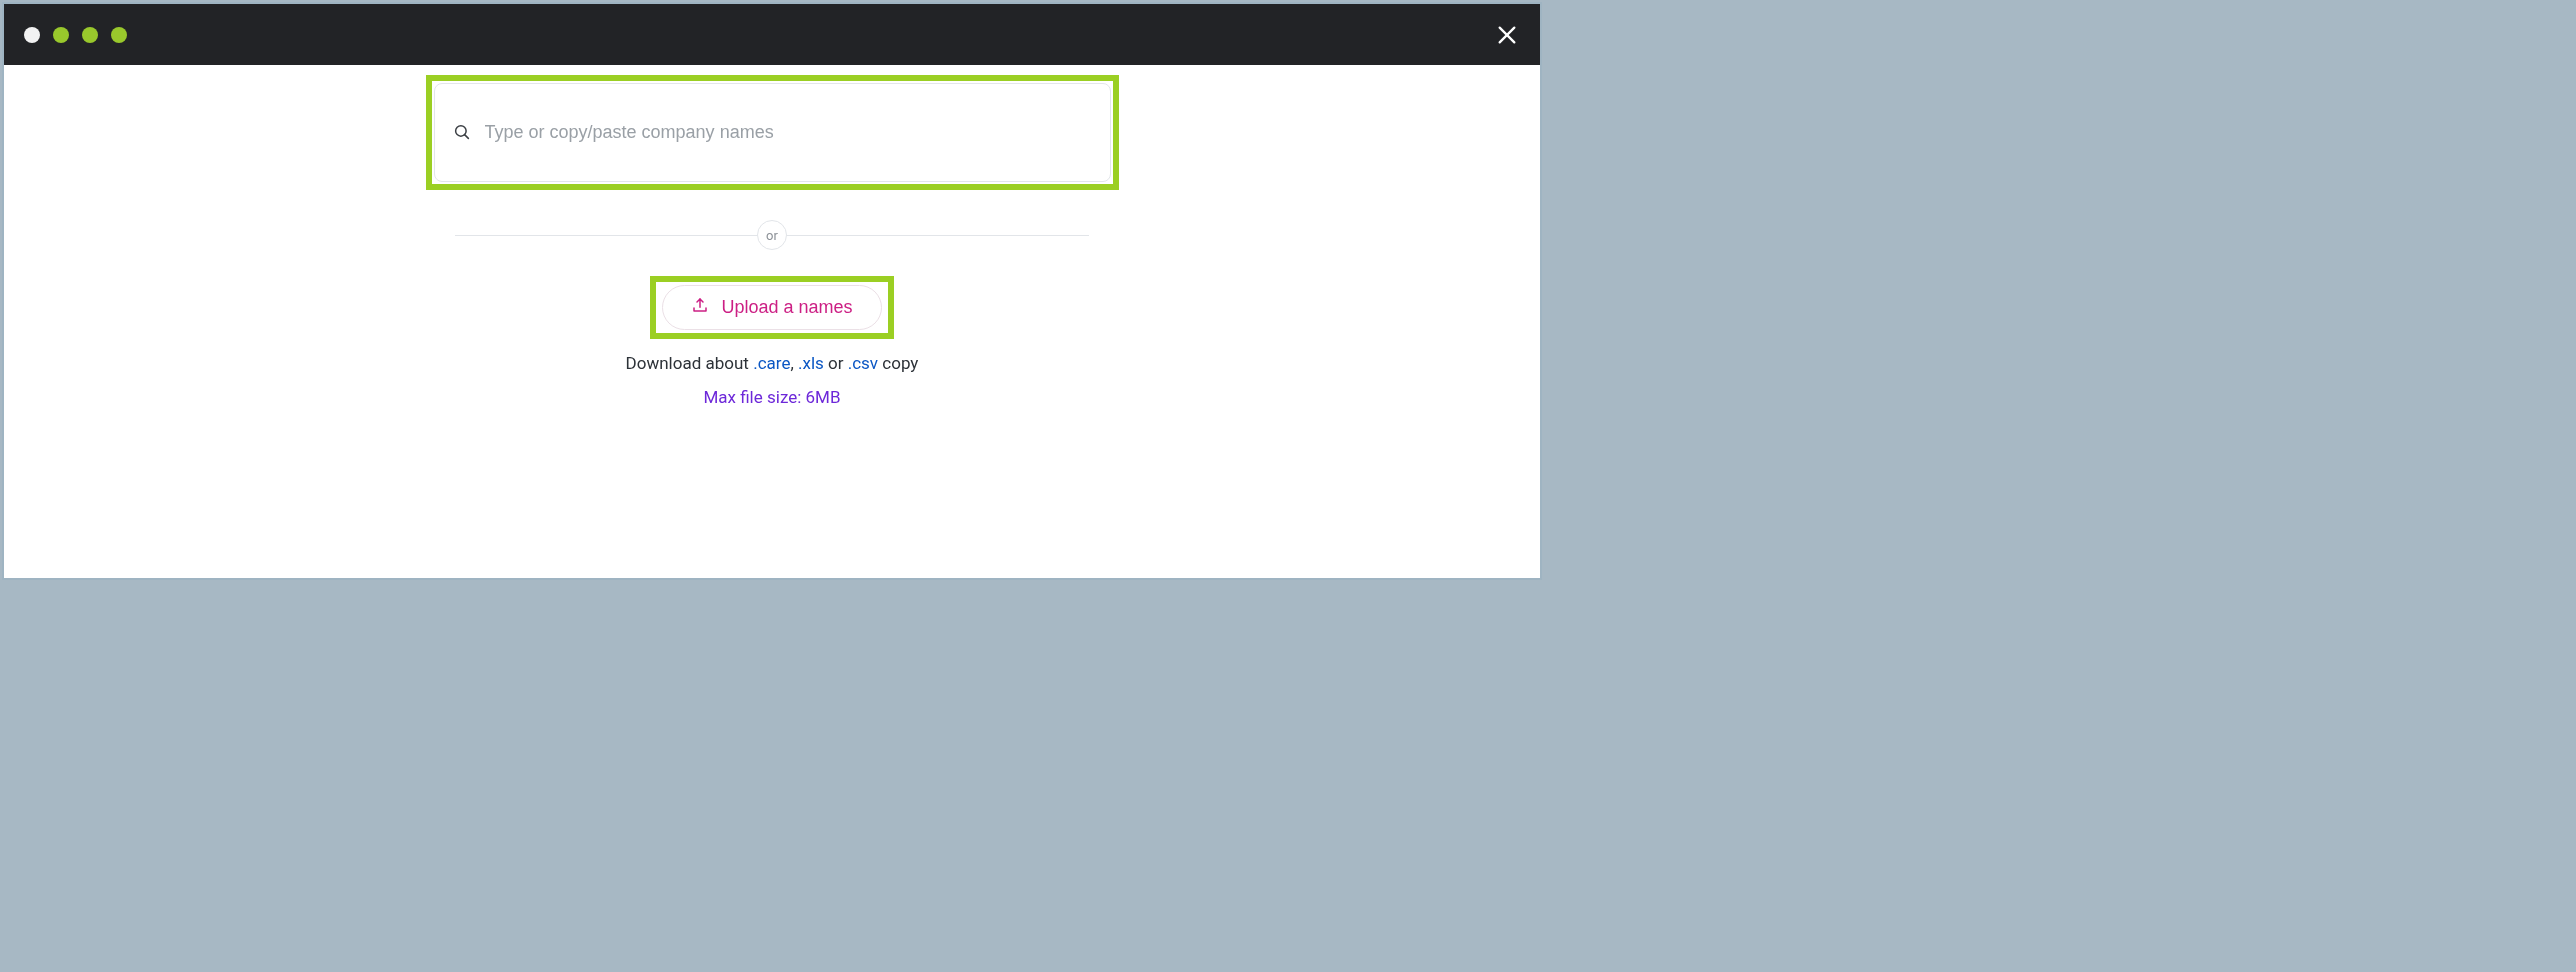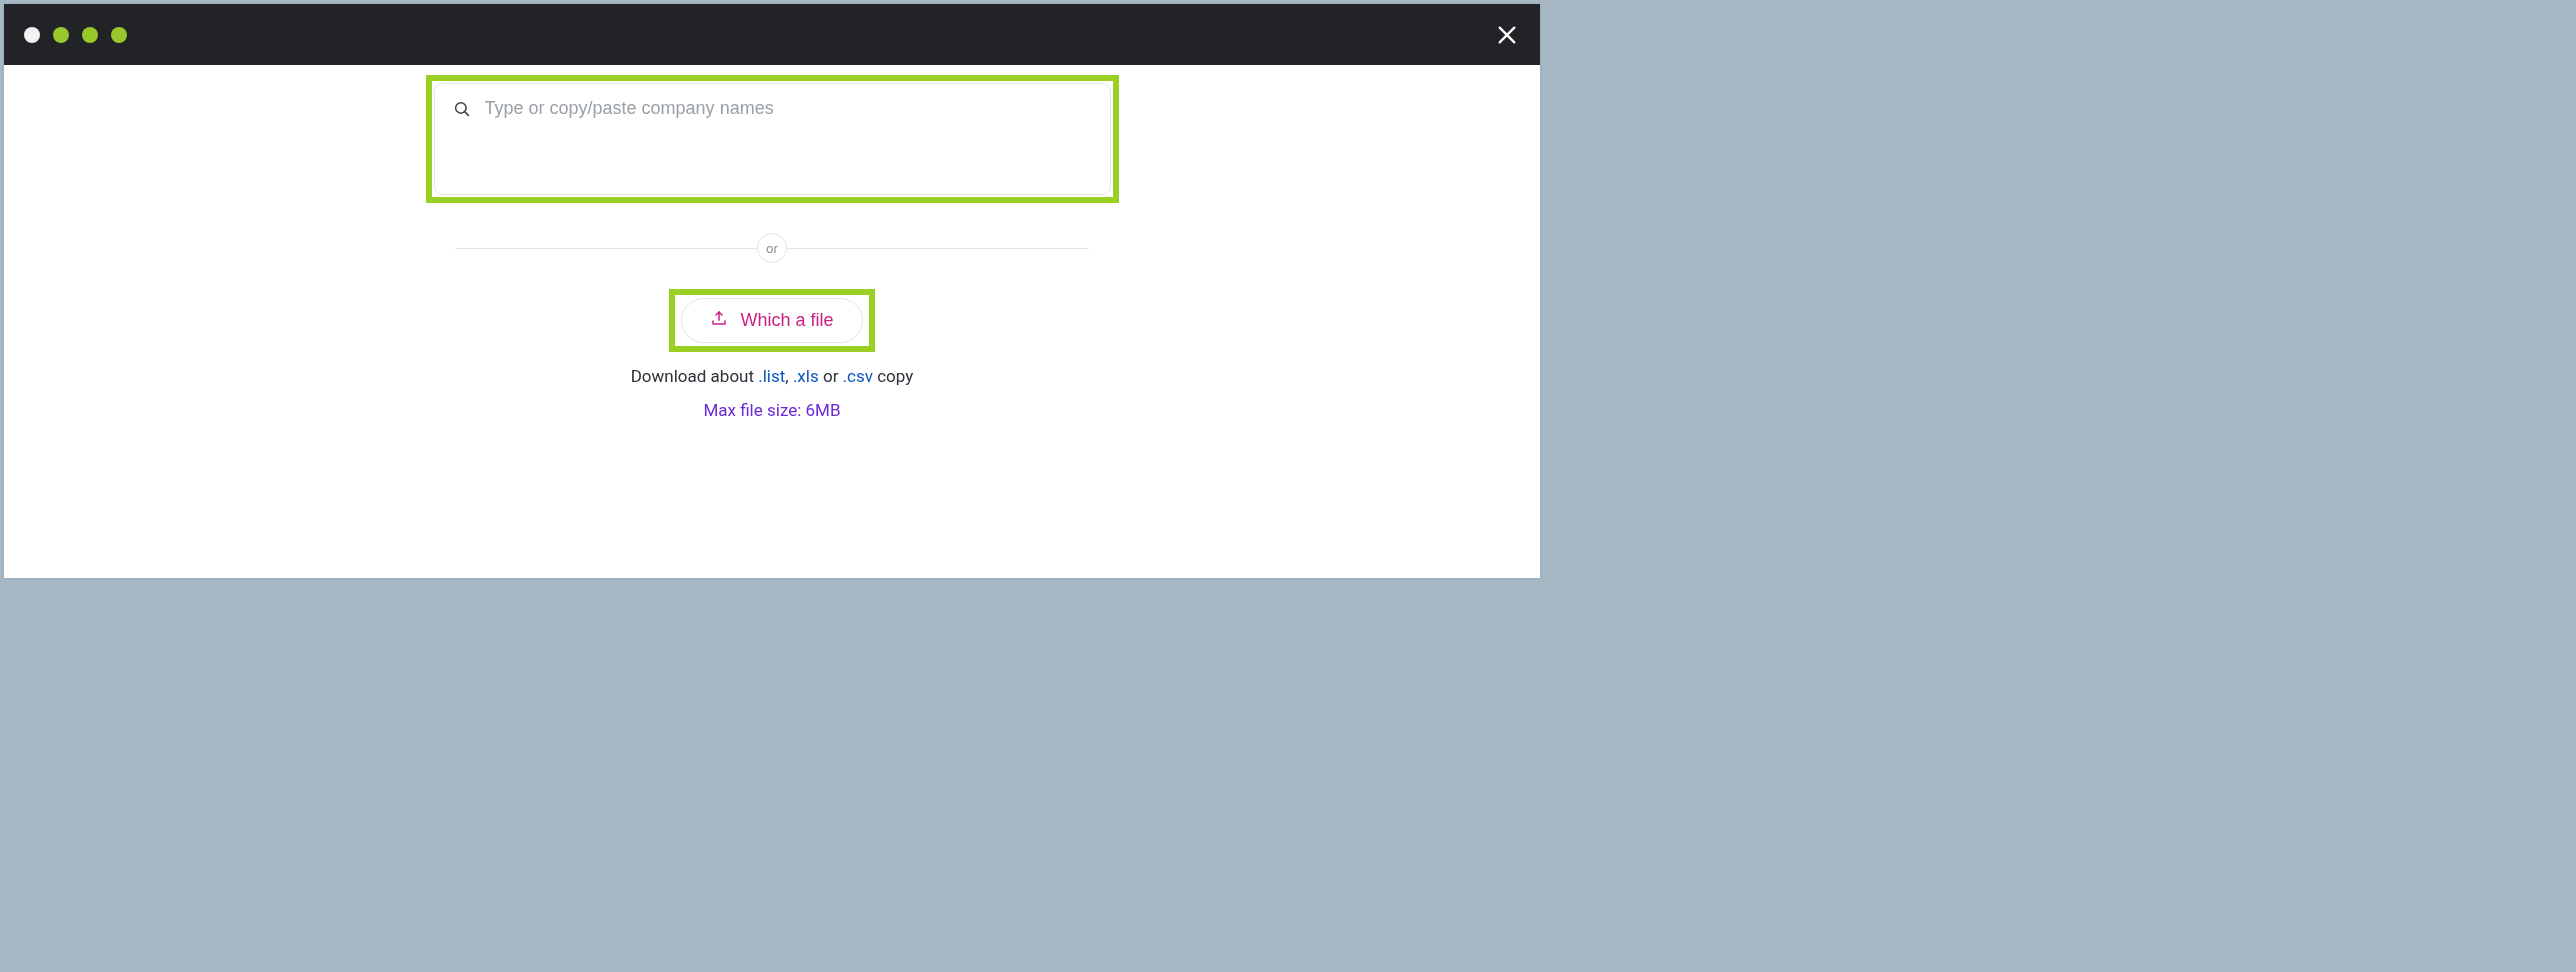--- a/index.html
+++ b/index.html
@@ -76,26 +76,26 @@
       align-items: center;
       padding-top: 10px;
     }
     .highlight-wrap-search {
       border: 6px solid #9bcf23;
       padding: 2px;
       width: 693px;
     }
     .searchbox {
       width: 100%;
-      height: 112px;
+      height: 99px;
       border: 1px solid #e3e6ea;
       border-radius: 8px;
       padding: 14px 18px;
       display: flex;
-      align-items: flex-start;
+      align-items: center;
       gap: 14px;
       background: #fff;
     }
     .search-icon { color: #3b3f44; flex-shrink: 0; margin-top: 2px; }
     .search-input {
       border: none;
       outline: none;
       width: 100%;
       font-size: 18px;
       color: #222;
@@ -194,25 +194,25 @@
 
     <div class="highlight-wrap-upload">
       <button class="upload-btn">
         <span class="upload-icon">
           <svg width="18" height="18" viewBox="0 0 24 24" fill="none" stroke="currentColor" stroke-width="2" stroke-linecap="round" stroke-linejoin="round">
               <polyline points="8 8 12 4 16 8"></polyline>
               <line x1="12" y1="4" x2="12" y2="15"></line>
               <polyline points="4 16 4 20 20 20 20 16"></polyline>
             </svg>
         </span>
-        <span>Which a file</span>
+        <span>Upload a names</span>
       </button>
     </div>
 
     <p class="sample-line">
-      <span>Download about </span><span class="link">.list</span><span>, </span><span class="link">.xls</span><span> or </span><span class="link">.csv</span><span> copy</span>
+      <span>Download about </span><span class="link">.care</span><span>, </span><span class="link">.xls</span><span> or </span><span class="link">.csv</span><span> copy</span>
     </p>
 
     <p class="max-line">Max file size: 6MB</p>
 
   </div>
 </div>
 
 
 </body></html>

